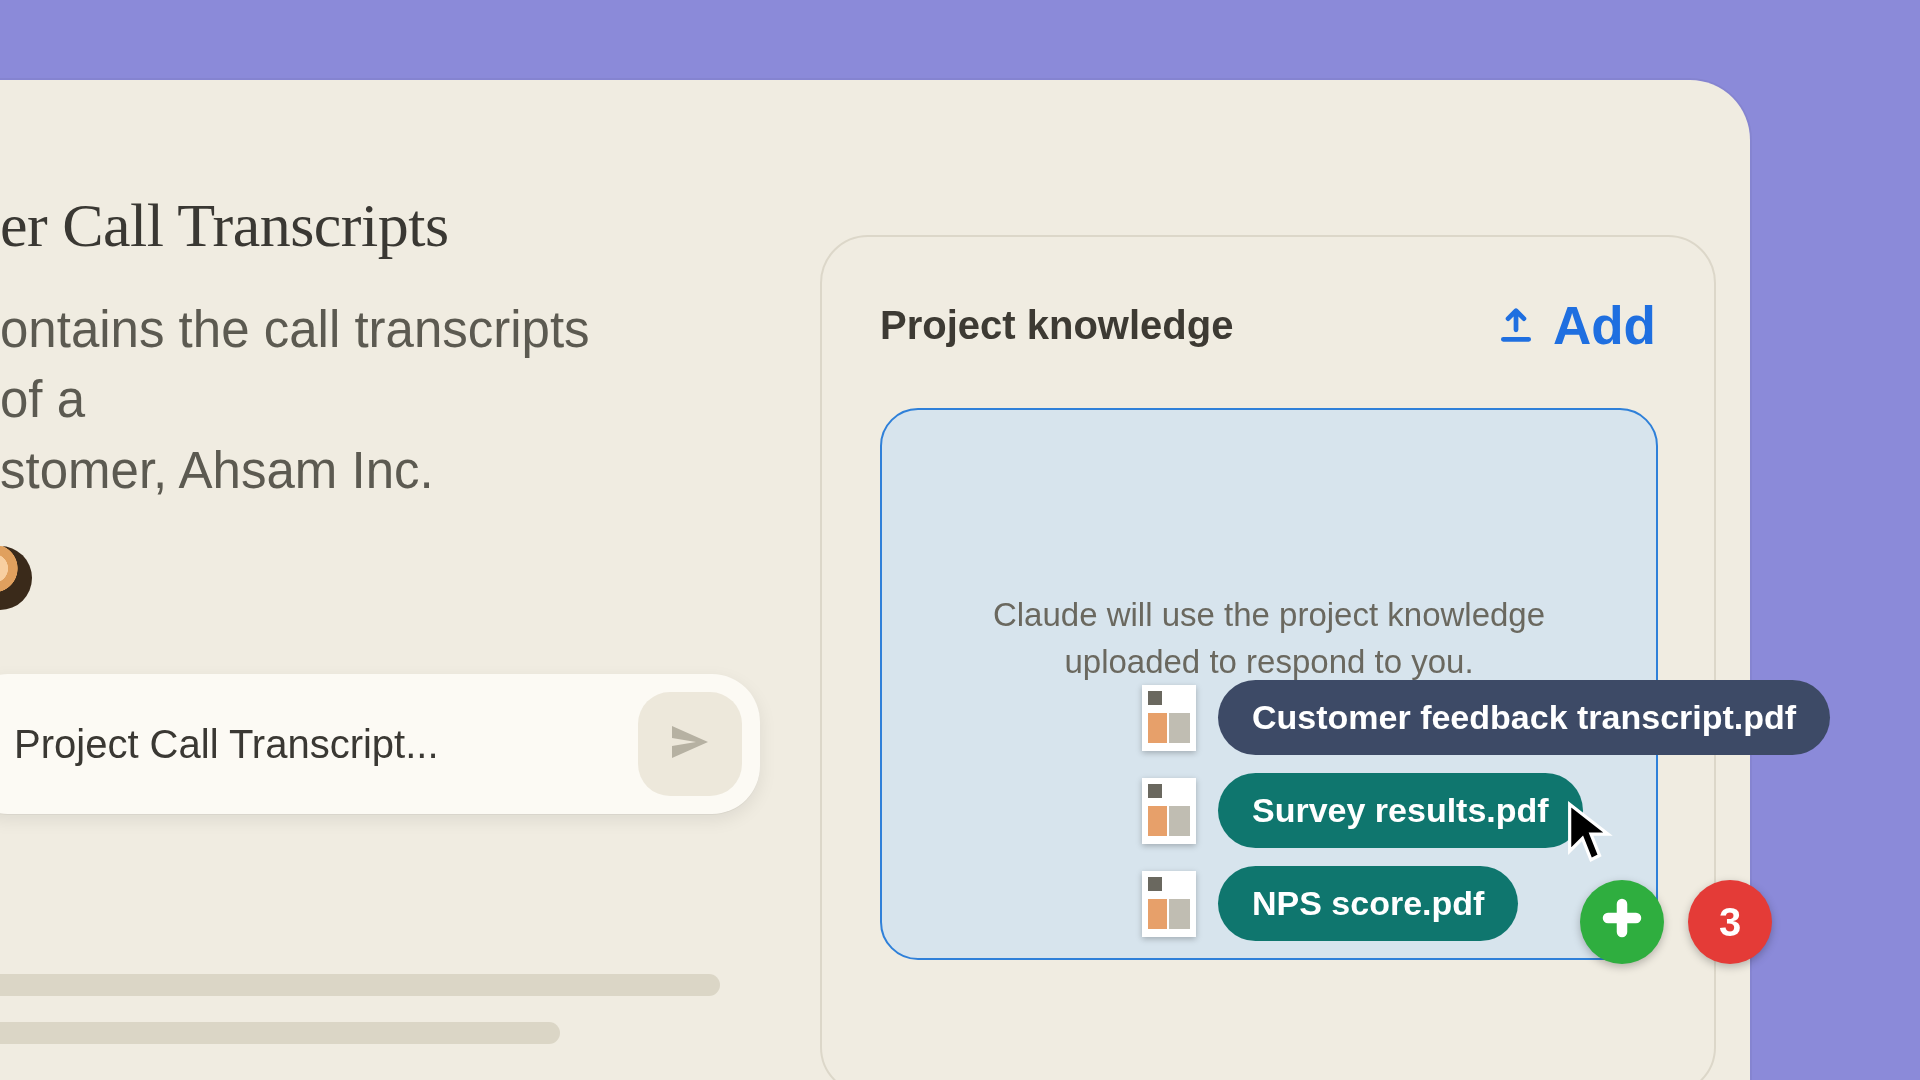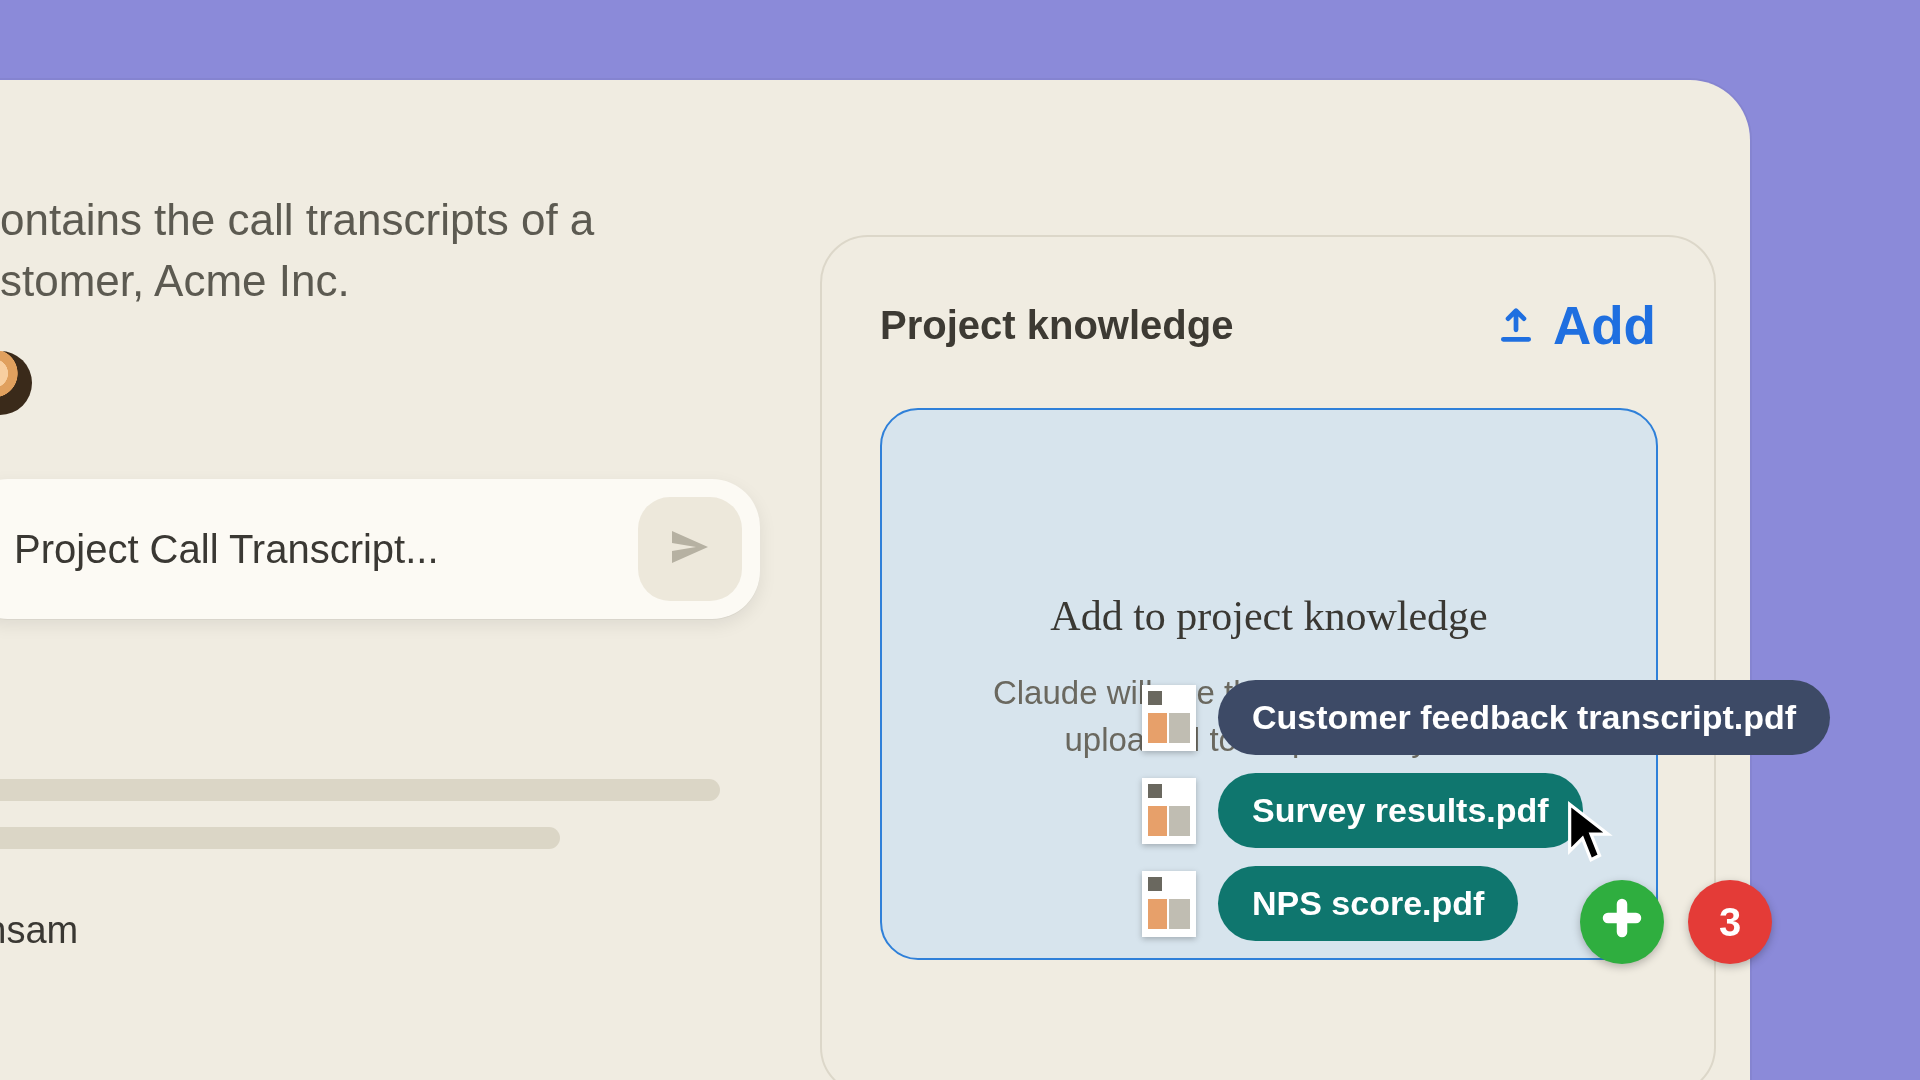--- a/index.html
+++ b/index.html
@@ -35,21 +35,21 @@
   .page-title {
     font-family: Georgia, "Times New Roman", serif;
     font-size: 62px;
     font-weight: 500;
     color: #3a3833;
     letter-spacing: -0.5px;
     margin-bottom: 34px;
   }
 
   .page-desc {
-    font-size: 44px;
+    font-size: 51px;
     line-height: 1.38;
     color: #5c5a51;
     max-width: 640px;
   }
 
   .avatar-row {
     margin-top: 40px;
     display: flex;
     align-items: center;
   }
@@ -257,23 +257,24 @@
   .badge-green { background: #2fae3f; }
   .badge-green svg { width: 42px; height: 42px; stroke: #fff; stroke-width: 6; }
   .badge-red { background: #e43b37; }
 </style>
 </head>
 <body>
 
 <div class="app-window">
 
   <div class="left-pane">
+    <h1 class="page-title">er Call Transcripts</h1>
     <p class="page-desc">
       <span>ontains the call transcripts of a</span><br>
-      <span>stomer, Acme Inc.</span>
+      <span>stomer, Ahsam Inc.</span>
     </p>
 
     <div class="avatar-row">
       <div class="avatar"></div>
     </div>
 
     <div class="chat-input-wrap">
       <div class="chat-input">Project Call Transcript...</div>
       <div class="send-btn">
         <span>
@@ -298,21 +299,20 @@
         <span>
           <svg viewBox="0 0 24 24">
               <path d="M12 3v12M7 8l5-5 5 5M4 21h16" stroke-linecap="round" stroke-linejoin="round"></path>
             </svg>
         </span>
         <span>Add</span>
       </div>
     </div>
 
     <div class="dropzone">
-      <div class="dropzone-title">Add to project knowledge</div>
       <div class="dropzone-desc">Claude will use the project knowledge uploaded to respond to you.</div>
     </div>
   </div>
 </div>
 
 <div class="drag-stack" id="drag-stack">
     <div class="drag-row">
       <div class="file-thumb"></div>
       <div class="file-pill pill-dark">Customer feedback transcript.pdf</div>
     </div>

